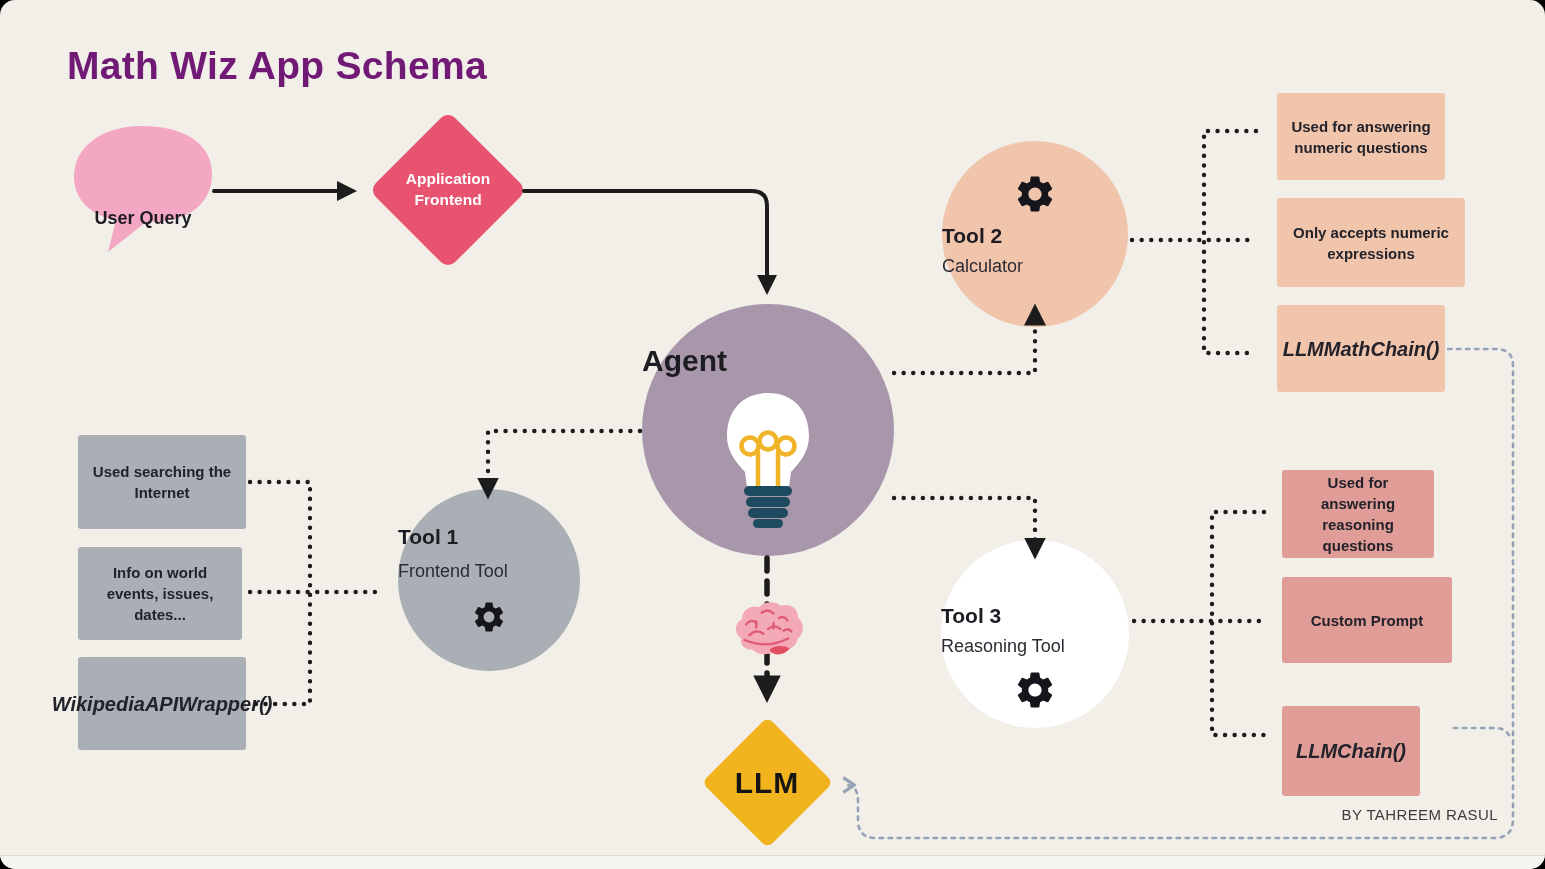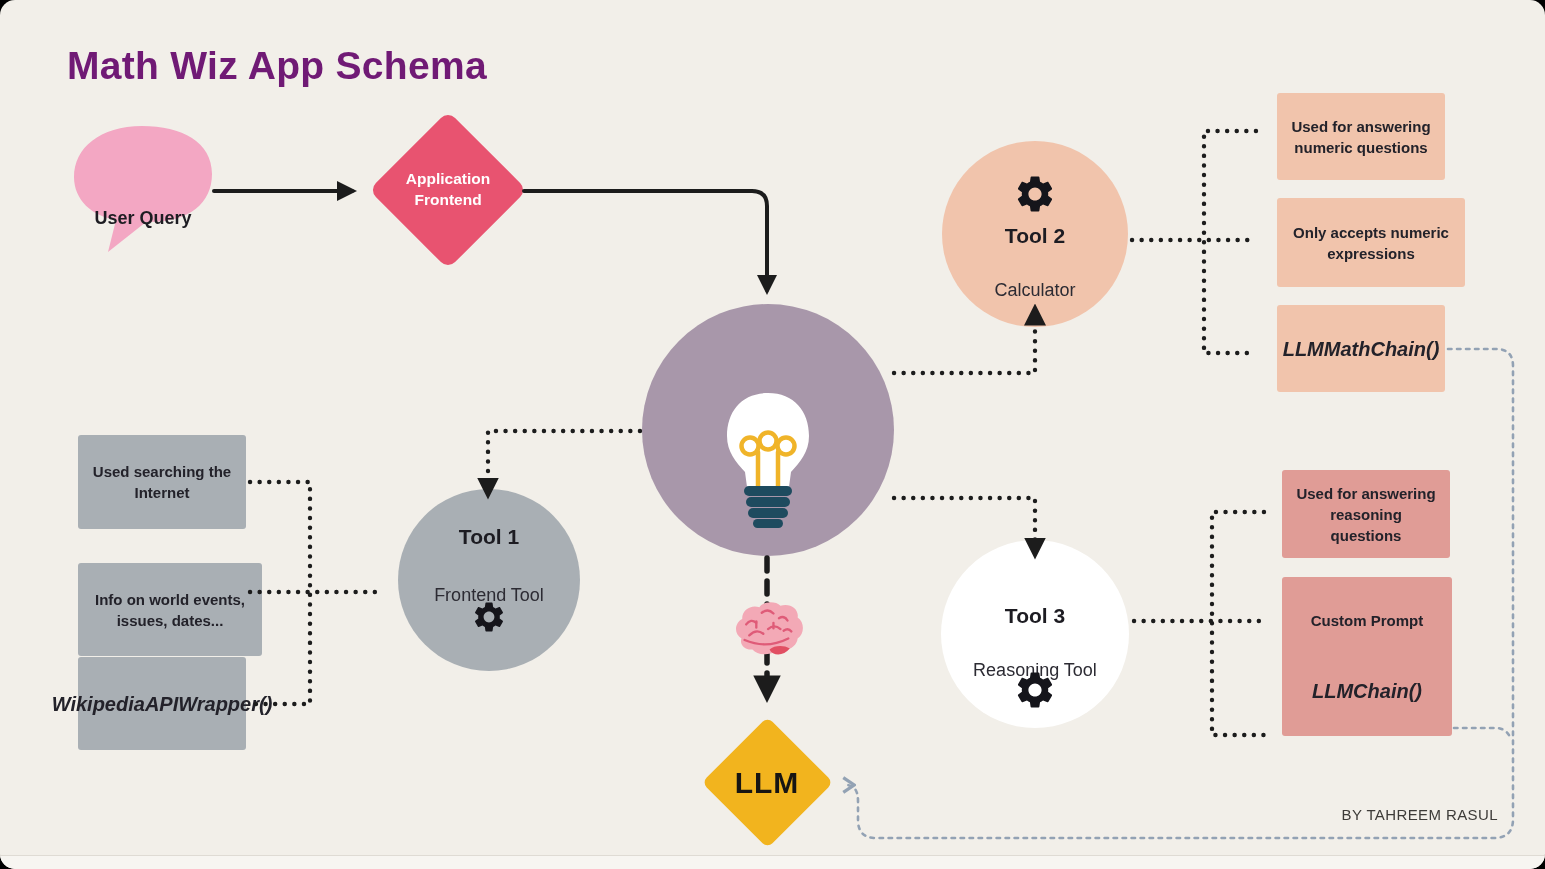--- a/index.html
+++ b/index.html
@@ -2,23 +2,23 @@
 <html><head>
 <meta charset="utf-8">
 <style>
   html,body{margin:0;padding:0;background:#000;}
   body{width:1545px;height:869px;position:relative;font-family:"Liberation Sans","DejaVu Sans",sans-serif;}
   .canvas{position:absolute;inset:0;background:#F2EFE9;border-radius:15px;overflow:hidden;}
   .abs{position:absolute;}
   .title{left:67px;top:44px;font-size:39px;font-weight:700;color:#701a75;letter-spacing:.3px;}
   
   .circle{position:absolute;border-radius:50%;}
-  .circ-label{position:absolute;width:100%;text-align:center;color:#1d1c22;}
+  .circ-label{position:absolute;width:100%;color:#1d1c22;}
   .circ-title{font-weight:700;font-size:21px;}
-  .circ-sub{font-size:18px;color:#2c2b33;margin-top:24px;}
+  .circ-sub{font-size:18px;color:#2c2b33;}
   .agent-circle{left:642px;top:304px;width:252px;height:252px;background:#A897AA;}
   .agent-label{top:40px;font-size:30px;font-weight:700;}
   .tool1-circle{left:398px;top:489px;width:182px;height:182px;background:#A9AFB4;}
   .tool2-circle{left:942px;top:141px;width:186px;height:186px;background:#F1C4AC;}
   .tool3-circle{left:941px;top:540px;width:188px;height:188px;background:#ffffff;}
   .diamond{position:absolute;transform:rotate(45deg);display:flex;align-items:center;justify-content:center;}
   .diamond-inner{transform:rotate(-45deg);text-align:center;}
   .frontend{left:392px;top:134px;width:112px;height:112px;background:#E85370;border-radius:10px;}
   .frontend .diamond-inner{color:#fff;font-weight:700;font-size:15.5px;line-height:1.35;width:120px;}
   .llm{left:721px;top:736px;width:93px;height:93px;background:#F2B41E;border-radius:7px;}
@@ -48,20 +48,21 @@
   <svg class="abs z1" style="left:66px;top:124px" width="152" height="132" viewBox="0 0 152 132">
     <path d="M76,2 C34,2 8,24 8,53 C8,76 26,92 50,96 L42,128 L80,98 C122,99 146,80 146,50 C146,18 116,2 76,2 Z" fill="#F3A7C3"></path>
   </svg>
   <div class="abs bubble-label">User Query</div>
 
   <div class="diamond frontend z1">
     <div class="diamond-inner">Application Frontend</div>
   </div>
 
   <div class="circle agent-circle z1">
+    <div class="circ-label agent-label">Agent</div>
     <svg class="abs" style="left:77px;top:86px" width="98" height="152" viewBox="0 0 98 152">
       <path d="M49,3 C23,3 8,21 8,46 C8,62 17,72 26,82 L28,97 L70,97 L72,82 C81,72 90,62 90,46 C90,21 75,3 49,3 Z" fill="#FFFFFF"></path>
       <g stroke="#F0B429" stroke-width="4.5" fill="none" stroke-linecap="round">
         <path d="M39,97 V62"></path>
           <path d="M59,97 V62"></path>
         <circle cx="31" cy="56" r="8.5"></circle>
           <circle cx="49" cy="51" r="8.5"></circle>
           <circle cx="67" cy="56" r="8.5"></circle>
       </g>
       <g fill="#1E4B5F">
@@ -95,30 +96,30 @@
     <svg class="gear" style="left:72px;top:128px" width="44" height="44" viewBox="0 0 24 24" fill="#15151b">
       <path d="M19.14,12.94c0.04-0.3,0.06-0.61,0.06-0.94c0-0.32-0.02-0.64-0.07-0.94l2.03-1.58c0.18-0.14,0.23-0.41,0.12-0.61l-1.92-3.32c-0.12-0.22-0.37-0.29-0.59-0.22l-2.39,0.96c-0.5-0.38-1.03-0.7-1.62-0.94L14.4,2.81c-0.04-0.24-0.24-0.41-0.48-0.41h-3.84c-0.24,0-0.43,0.17-0.47,0.41L9.25,5.35C8.66,5.59,8.12,5.92,7.63,6.29L5.24,5.33c-0.22-0.08-0.47,0-0.59,0.22L2.74,8.87C2.62,9.08,2.66,9.34,2.86,9.48l2.03,1.58C4.84,11.36,4.8,11.69,4.8,12s0.02,0.64,0.07,0.94l-2.03,1.58c-0.18,0.14-0.23,0.41-0.12,0.61l1.92,3.32c0.12,0.22,0.37,0.29,0.59,0.22l2.39-0.96c0.5,0.38,1.03,0.7,1.62,0.94l0.36,2.54c0.05,0.24,0.24,0.41,0.48,0.41h3.84c0.24,0,0.44-0.17,0.47-0.41l0.36-2.54c0.59-0.24,1.13-0.56,1.62-0.94l2.39,0.96c0.22,0.08,0.47,0,0.59-0.22l1.92-3.32c0.12-0.22,0.07-0.47-0.12-0.61L19.14,12.94z M12,15.6c-1.98,0-3.6-1.62-3.6-3.6s1.62-3.6,3.6-3.6s3.6,1.62,3.6,3.6S13.98,15.6,12,15.6z"></path>
     </svg>
   </div>
 
   <div class="diamond llm z1">
     <div class="diamond-inner">LLM</div>
   </div>
 
   <div class="note gray z1" style="left:78px;top:435px;width:168px;height:94px">Used searching the Internet</div>
-  <div class="note gray z1" style="left:78px;top:563px;width:184px;height:93px">Info on world events, issues, dates...</div>
+  <div class="note gray z1" style="left:78px;top:547px;width:164px;height:93px">Info on world events, issues, dates...</div>
   <div class="note gray code z1" style="left:78px;top:657px;width:168px;height:93px">WikipediaAPIWrapper()</div>
 
   <div class="note peach z1" style="left:1277px;top:93px;width:168px;height:87px">Used for answering numeric questions</div>
   <div class="note peach z1" style="left:1277px;top:198px;width:188px;height:89px">Only accepts numeric expressions</div>
   <div class="note peach code z1" style="left:1277px;top:305px;width:168px;height:87px">LLMMathChain()</div>
 
-  <div class="note rose z1" style="left:1282px;top:470px;width:168px;height:88px">Used for answering reasoning questions</div>
+  <div class="note rose z1" style="left:1282px;top:470px;width:152px;height:88px">Used for answering reasoning questions</div>
   <div class="note rose z1" style="left:1282px;top:577px;width:170px;height:86px">Custom Prompt</div>
-  <div class="note rose code z1" style="left:1282px;top:646px;width:170px;height:90px">LLMChain()</div>
+  <div class="note rose code z1" style="left:1282px;top:706px;width:138px;height:90px">LLMChain()</div>
 
   <svg class="layer z2" width="1545" height="869" viewBox="0 0 1545 869">
     <defs>
       <marker id="mb" markerWidth="5" markerHeight="5" refX="7.5" refY="5" orient="auto" viewBox="0 0 10 10">
         <path d="M0,0 L10,5 L0,10 Z" fill="#1c1c1c"></path>
       </marker>
       <marker id="mg" markerWidth="7" markerHeight="7" refX="5.5" refY="5" orient="auto" viewBox="0 0 10 10">
         <path d="M7,1 L1,5 L7,9" fill="none" stroke="#93A2B4" stroke-width="1.8"></path>
       </marker>
     </defs>

